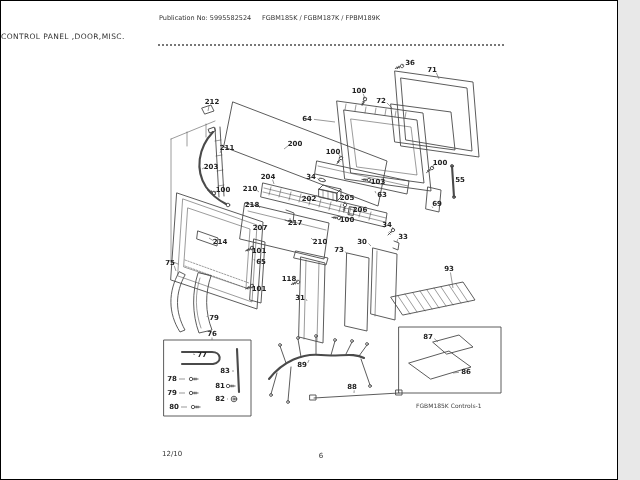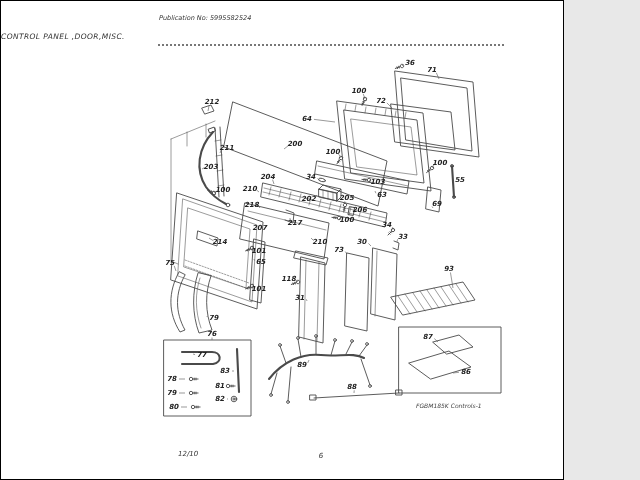--- a/index.html
+++ b/index.html
@@ -1,38 +1,39 @@
 <!DOCTYPE html>
 <html><head>
 <meta charset="utf-8">
 <style>
   html,body{margin:0;padding:0;background:#e8e8e8;}
-  .page{position:relative;width:564px;height:480px;background:#ffffff;border:1px solid #000;
-        box-sizing:border-box;font-family:"DejaVu Sans",sans-serif;overflow:hidden;font-style:italic;}
+  .page{position:relative;width:618px;height:480px;background:#ffffff;border:1px solid #000;
+        box-sizing:border-box;font-family:"DejaVu Sans",sans-serif;overflow:hidden;}
   .abs{position:absolute;color:#333;}
   .hdr-pub{left:158px;top:13px;font-size:6.5px;}
   .hdr-models{left:0;top:13px;width:640px;text-align:center;font-size:6.5px;}
   .hdr-title{left:0;top:31px;width:640px;text-align:left;font-size:7.5px;letter-spacing:.4px;}
   .rule{position:absolute;left:157px;top:43px;width:346px;border-top:2px dotted #777;}
-  .ftr-date{left:161px;top:449px;font-size:7px;margin-left:16px;}
+  .ftr-date{left:161px;top:449px;font-size:7px;}
   .ftr-page{left:0;top:451px;width:640px;text-align:center;font-size:7px;}
   .diagram-caption{left:415px;top:401px;font-size:6px;color:#444;}
   svg.diagram{position:absolute;left:0;top:0;}
   .part{fill:none;stroke:#4a4a4a;stroke-width:0.9;stroke-linejoin:round;stroke-linecap:round;}
   .thin{stroke-width:0.55;}
   .thick{stroke-width:2.1;}
   .leader{stroke:#555;stroke-width:0.6;}
   text.callout{font-family:"DejaVu Sans",sans-serif;font-size:7px;font-weight:700;fill:#222;text-anchor:middle;}
 </style>
 </head>
 <body>
 
 <div class="page">
 
   <div class="abs hdr-pub">Publication No: 5995582524</div>
+  <div class="abs hdr-models">FGBM185K / FGBM187K / FPBM189K</div>
   <div class="abs hdr-title">CONTROL PANEL ,DOOR,MISC.</div>
   <div class="rule"></div>
 
   <svg class="diagram" width="640" height="480" viewBox="0 0 640 480">
     <defs>
       <g id="screw" stroke="#4a4a4a" fill="none" stroke-width="0.9">
         <circle cx="0" cy="0" r="1.7"></circle>
         <line x1="1.7" y1="0" x2="7.5" y2="0"></line>
         <line x1="3.2" y1="-1.3" x2="3.2" y2="1.3"></line>
         <line x1="5" y1="-1.3" x2="5" y2="1.3"></line>

